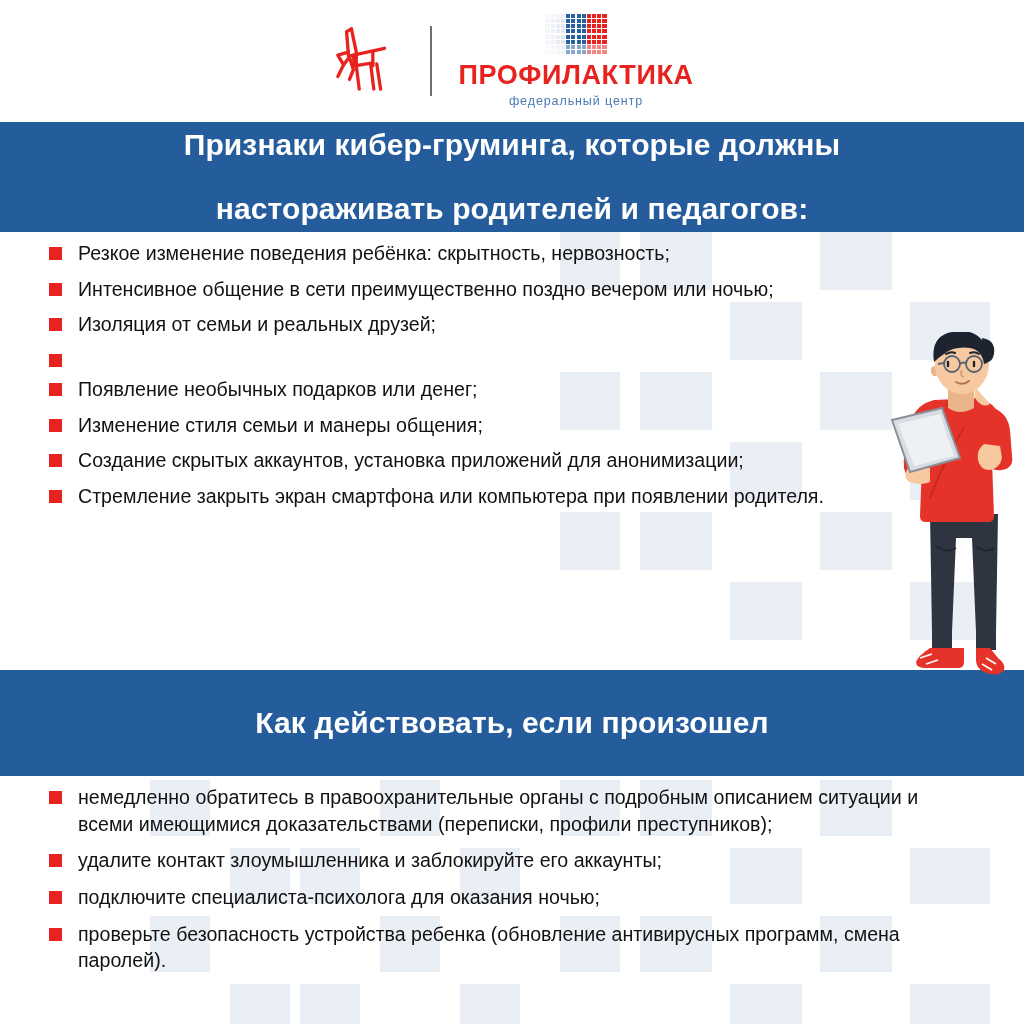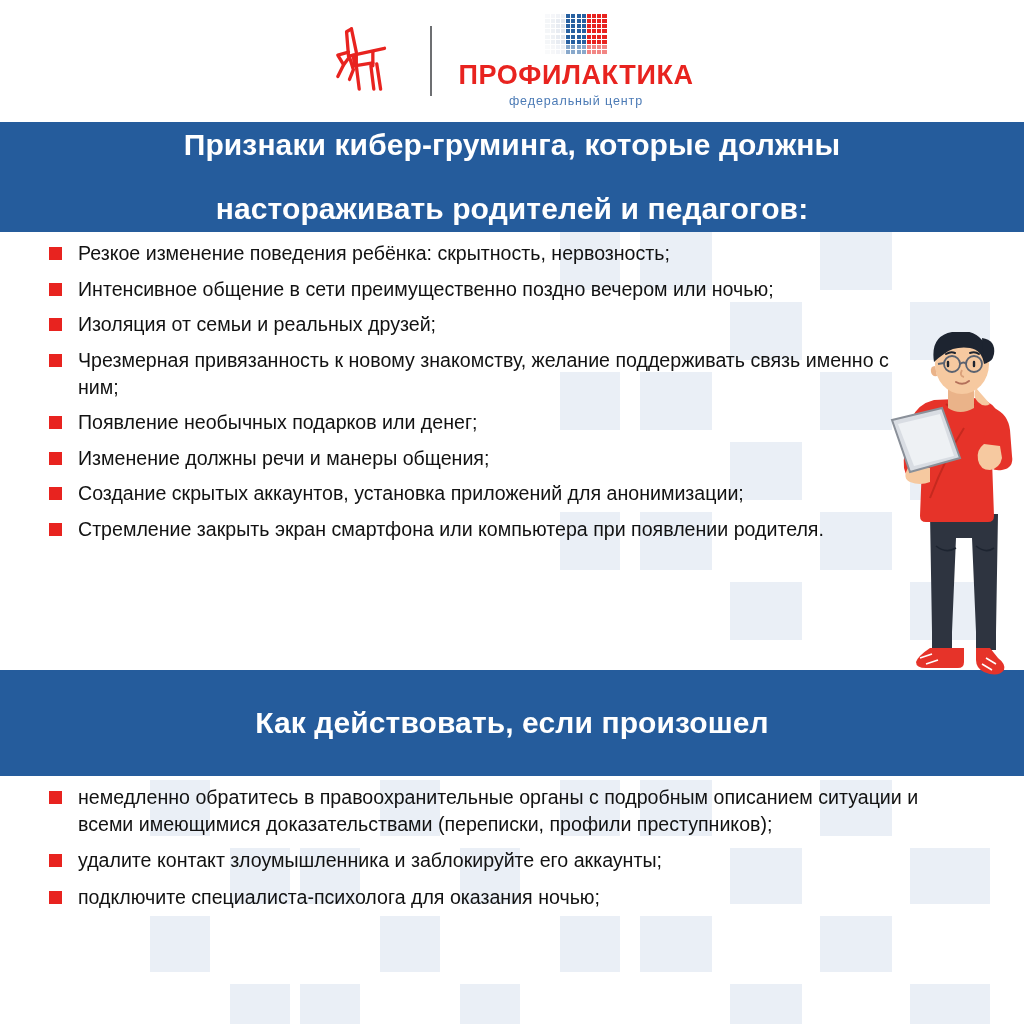--- a/index.html
+++ b/index.html
@@ -262,29 +262,28 @@
     <div class="li">
       <span class="bullet" style="background: rgb(232, 35, 31);"></span>
       <span class="li-text">Интенсивное общение в сети преимущественно поздно вечером или ночью;</span>
     </div>
     <div class="li">
       <span class="bullet" style="background: rgb(232, 35, 31);"></span>
       <span class="li-text">Изоляция от семьи и реальных друзей;</span>
     </div>
     <div class="li">
       <span class="bullet" style="background: rgb(232, 35, 31);"></span>
-      <span class="li-text">Чрезмерная привязанность к новому знакомству, желание поддерживать связь именно с ним;</span>
     </div>
     <div class="li">
       <span class="bullet" style="background: rgb(232, 35, 31);"></span>
       <span class="li-text">Появление необычных подарков или денег;</span>
     </div>
     <div class="li">
       <span class="bullet" style="background: rgb(232, 35, 31);"></span>
-      <span class="li-text">Изменение должны речи и манеры общения;</span>
+      <span class="li-text">Изменение стиля семьи и манеры общения;</span>
     </div>
     <div class="li">
       <span class="bullet" style="background: rgb(232, 35, 31);"></span>
       <span class="li-text">Создание скрытых аккаунтов, установка приложений для анонимизации;</span>
     </div>
     <div class="li">
       <span class="bullet" style="background: rgb(232, 35, 31);"></span>
       <span class="li-text">Стремление закрыть экран смартфона или компьютера при появлении родителя.</span>
     </div>
   </div>
@@ -298,20 +297,24 @@
       <span class="bullet" style="background: rgb(232, 35, 31);"></span>
       <span class="li-text">немедленно обратитесь в правоохранительные органы с подробным описанием ситуации и всеми имеющимися доказательствами (переписки, профили преступников);</span>
     </div>
     <div class="li">
       <span class="bullet" style="background: rgb(232, 35, 31);"></span>
       <span class="li-text">удалите контакт злоумышленника и заблокируйте его аккаунты;</span>
     </div>
     <div class="li">
       <span class="bullet" style="background: rgb(232, 35, 31);"></span>
       <span class="li-text">подключите специалиста-психолога для оказания ночью;</span>
+    </div>
+    <div class="li">
+      <span class="bullet" style="background: rgb(232, 35, 31);"></span>
+      <span class="li-text">проверьте безопасность устройства ребенка (обновление антивирусных программ, смена паролей).</span>
     </div>
   </div>
 
 <div class="person">
   <svg viewBox="0 0 142 348" width="142" height="348">
 
     <path d="M40 182 L108 182 L106 300 L86 300 L82 206 L66 206 L62 300 L42 300 Z" fill="#2e3440"></path>
     <path d="M42 300 L62 300 L62 318 L42 318 Z" fill="#2e3440"></path>
     <path d="M86 300 L106 300 L106 318 L86 318 Z" fill="#2e3440"></path>
     <path d="M46 214 q10 8 20 2" stroke="#1d2430" stroke-width="1.6" fill="none"></path>

